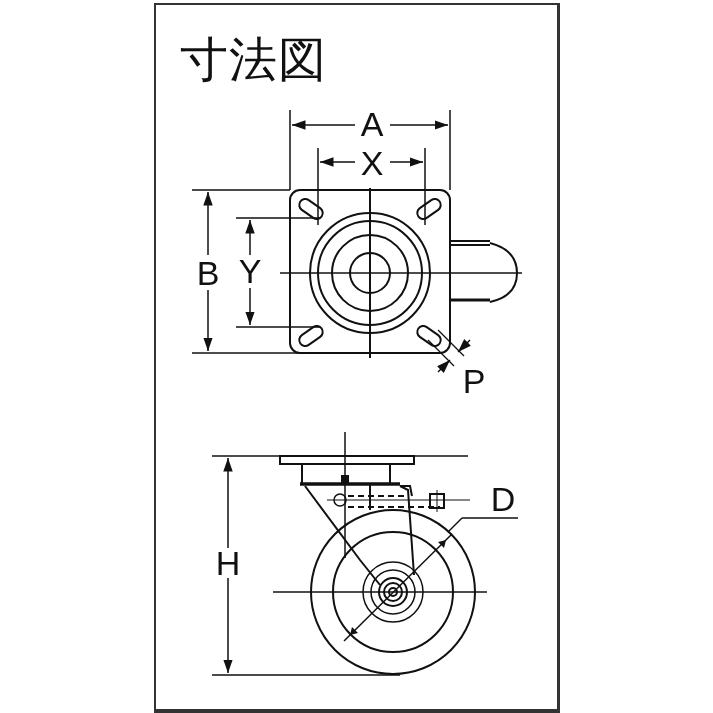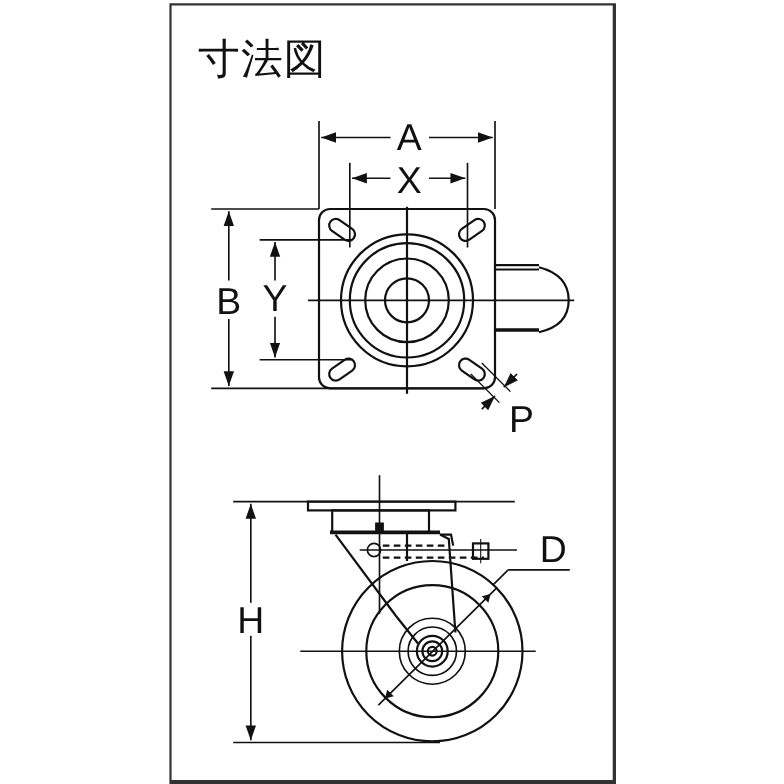--- a/index.html
+++ b/index.html
@@ -1,18 +1,18 @@
 <!DOCTYPE html>
 <html><head>
 <meta charset="utf-8">
 <style>
   html, body { margin: 0; padding: 0; background: #ffffff; }
   body { width: 713px; height: 713px; position: relative; overflow: hidden; font-family: "DejaVu Sans", sans-serif; }
   #frame { position: absolute; left: 154px; top: 3px; width: 401px; height: 704px; border: 2px solid #333333; border-right-width: 3px; border-bottom-width: 4px; background: #ffffff; }
-  #title { position: absolute; left: 180px; top: 28px; font-size: 38px; color: #111111; letter-spacing: 1px; font-family: "DejaVu Sans", sans-serif; }
+  #title { position: absolute; left: 180px; top: 28px; font-size: 48px; color: #111111; letter-spacing: 1px; font-family: "DejaVu Sans", sans-serif; }
   svg { position: absolute; left: 0; top: 0; }
   .lbl { font-family: "Liberation Sans", sans-serif; font-size: 34px; fill: #111111; }
   .ln { stroke: #111111; fill: none; }
 </style>
 </head>
 <body>
 
 <div id="frame"></div>
 <div id="title">寸法図</div>
 

